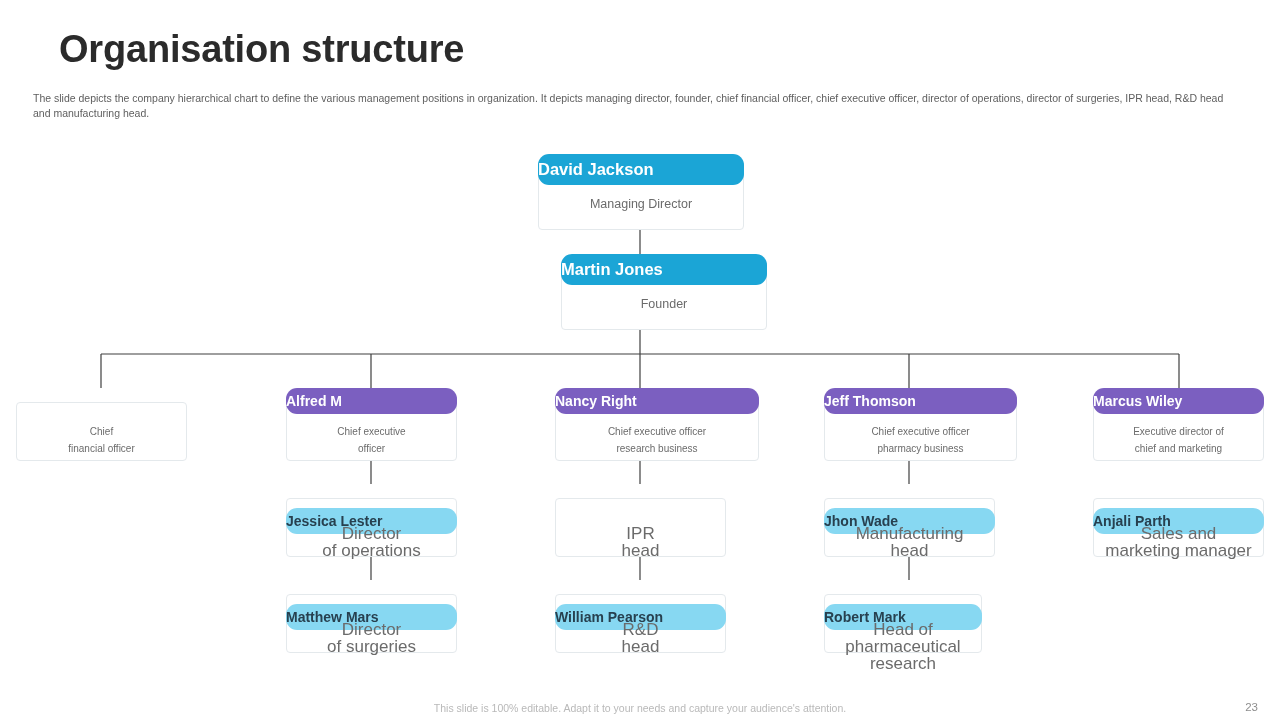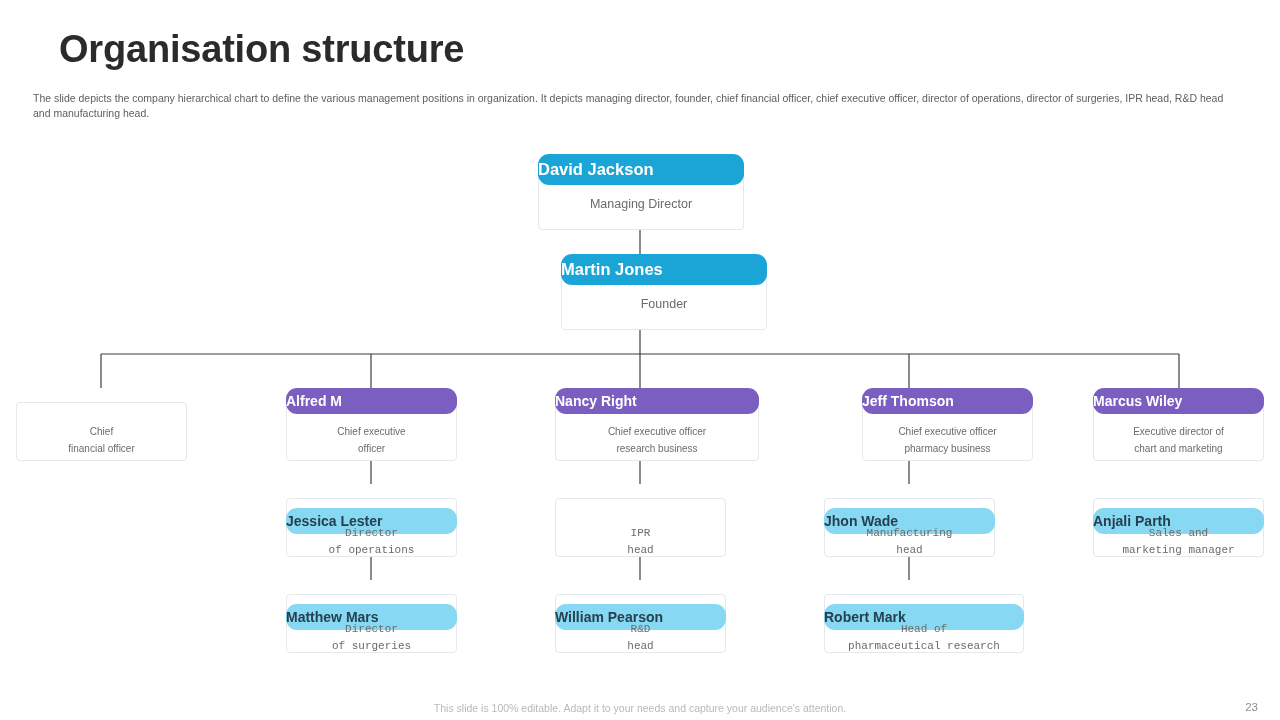--- a/index.html
+++ b/index.html
@@ -124,24 +124,23 @@
   .lvl-lightblue .node-head {
     background: #87d8f2;
     color: #27404f;
     font-size: 14px;
     line-height: 26px;
     height: 26px;
     margin-top: 24px;
   }
   .lvl-lightblue .node-body { height: 59px; }
   .lvl-lightblue .node-role {
-    font-size: 11px;
+    font-size: 17px;
     line-height: 17px;
     padding-top: 41px;
-    font-family: Liberation Mono, monospace;
   }
 
   
   #footer-note {
     position: absolute;
     left: 0;
     top: 702px;
     width: 1280px;
     text-align: center;
     font-size: 10.5px;
@@ -199,31 +198,31 @@
       <div class="node-head">Alfred M</div>
       <div class="node-role">Chief executive
 officer</div>
     </div>
     <div class="node lvl-purple" style="left: 555px; top: 388px; width: 204px;">
       <div class="node-body"></div>
       <div class="node-head">Nancy Right</div>
       <div class="node-role">Chief executive officer
 research business</div>
     </div>
-    <div class="node lvl-purple" style="left: 824px; top: 388px; width: 171px; margin-left: 38px;">
+    <div class="node lvl-purple" style="left: 824px; top: 388px; width: 193px;">
       <div class="node-body"></div>
       <div class="node-head">Jeff Thomson</div>
       <div class="node-role">Chief executive officer
 pharmacy business</div>
     </div>
     <div class="node lvl-purple" style="left: 1093px; top: 388px; width: 171px;">
       <div class="node-body"></div>
       <div class="node-head">Marcus Wiley</div>
       <div class="node-role">Executive director of
-chart and marketing</div>
+chief and marketing</div>
     </div>
     <div class="node lvl-lightblue" style="left: 286px; top: 484px; width: 171px;">
       <div class="node-body"></div>
       <div class="node-head">Jessica Lester</div>
       <div class="node-role">Director
 of operations</div>
     </div>
     <div class="node lvl-lightblue" style="left: 555px; top: 484px; width: 171px;">
       <div class="node-body"></div>
       <div class="node-role">IPR
@@ -246,21 +245,21 @@
       <div class="node-head">Matthew Mars</div>
       <div class="node-role">Director
 of surgeries</div>
     </div>
     <div class="node lvl-lightblue" style="left: 555px; top: 580px; width: 171px;">
       <div class="node-body"></div>
       <div class="node-head">William Pearson</div>
       <div class="node-role">R&amp;D
 head</div>
     </div>
-    <div class="node lvl-lightblue" style="left: 824px; top: 580px; width: 200px;">
+    <div class="node lvl-lightblue" style="left: 824px; top: 580px; width: 158px;">
       <div class="node-body"></div>
       <div class="node-head">Robert Mark</div>
       <div class="node-role">Head of
 pharmaceutical research</div>
     </div>
   </div>
 
 <div id="footer-note">This slide is 100% editable. Adapt it to your needs and capture your audience's attention.</div>
 
 <div id="page-number">23</div>

